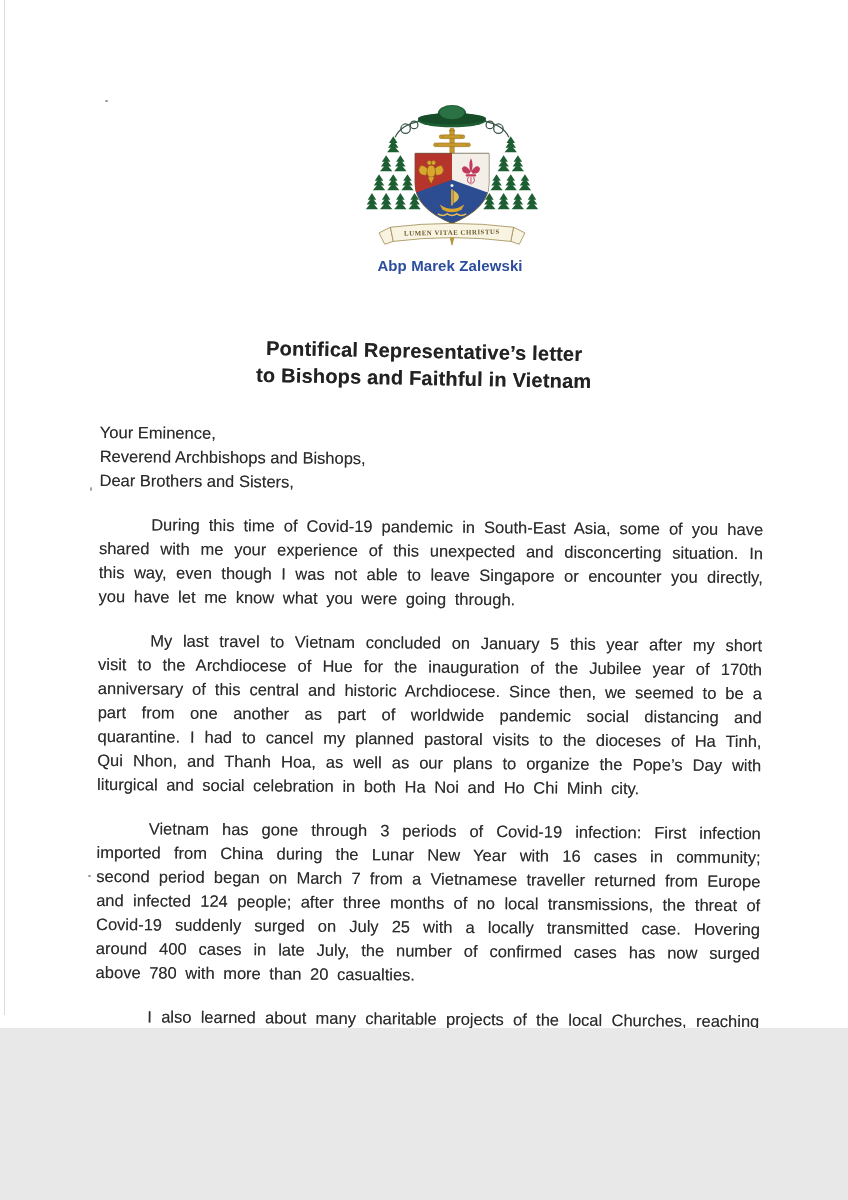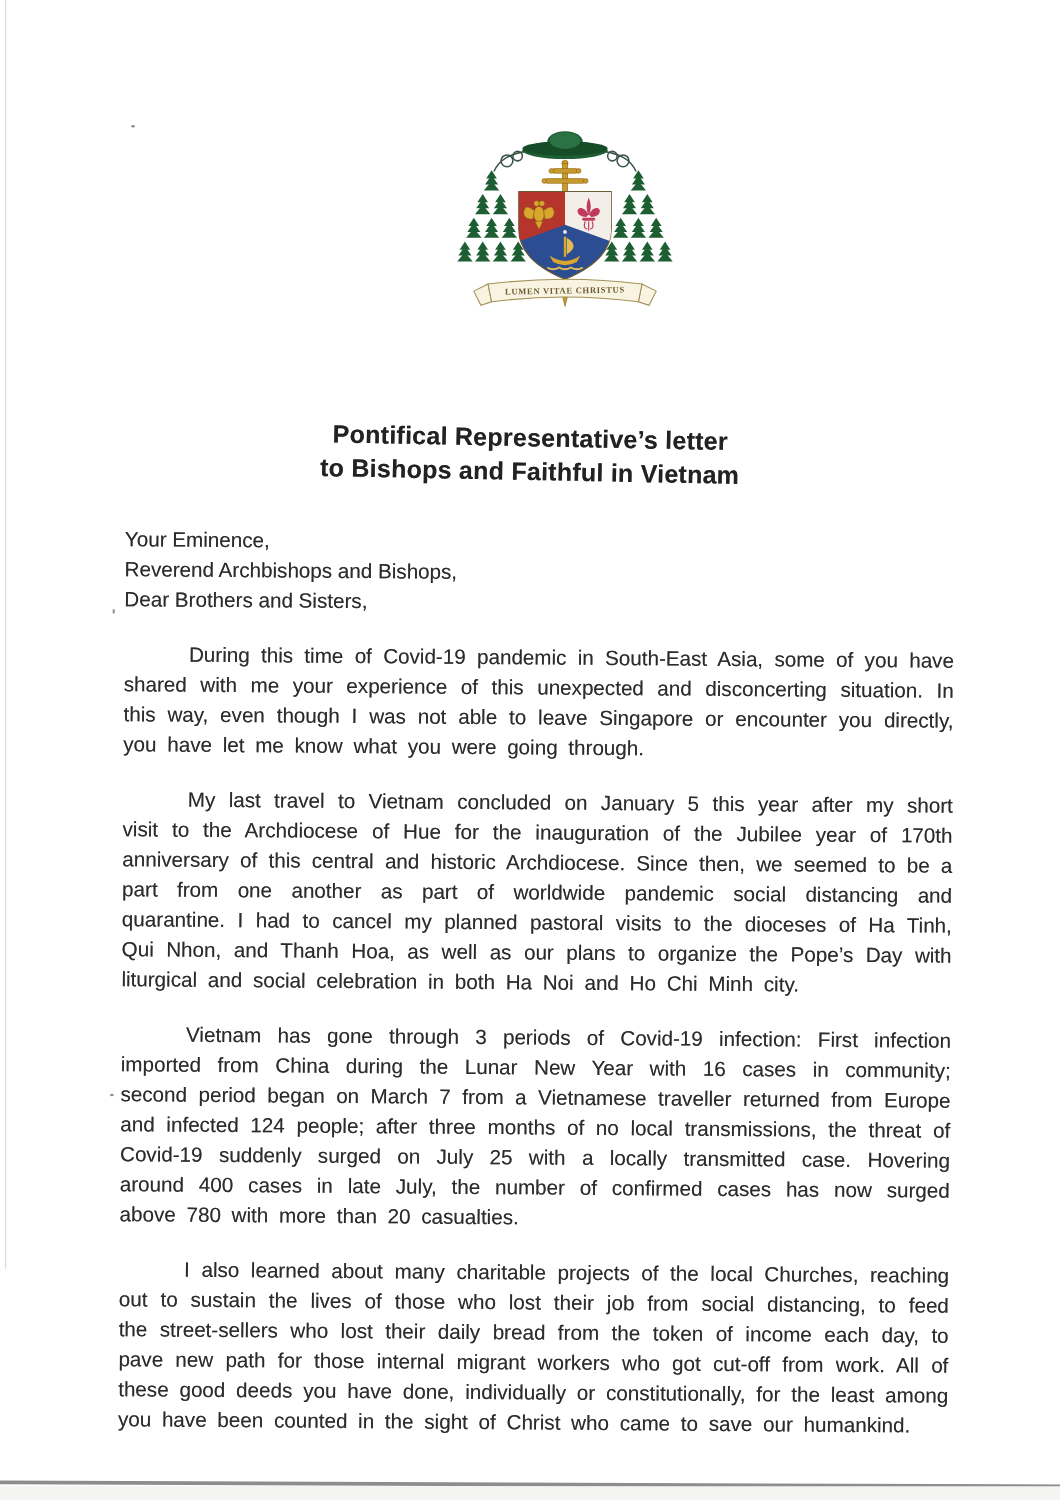--- a/index.html
+++ b/index.html
@@ -1,18 +1,18 @@
 <!DOCTYPE html>
 <html><head>
 <meta charset="utf-8">
 <style>
   html,body{margin:0;padding:0;background:#e8e8e8;}
   .page{
     position:relative;
-    width:848px;height:1200px;
+    width:848px;height:1028px;
     margin:0 auto;
     background:#ffffff;
     overflow:hidden;
     font-family:"Liberation Sans","DejaVu Sans",sans-serif;
   }
   
   .scan-edge-left{
     position:absolute;left:4px;top:0;width:1px;height:1015px;
     background:#dcdcdc;
   }
@@ -189,20 +189,21 @@
       <g>
         <path d="M30,132 L18,138 L24,150 L33,147 Z" stroke-width="0.9" stroke="#a39058" fill="#f9f4e2"></path>
         <path d="M160,132 L172,138 L166,150 L157,147 Z" stroke="#a39058" stroke-width="0.9" fill="#f9f4e2"></path>
         <path d="M30,132 Q95,124 160,132 L157,147 Q95,139 33,147 Z" stroke-width="1" fill="#f9f4e2"></path>
         <path d="M30,132 Q95,124 160,132 L157,147 Q95,139 33,147 Z" fill="none" stroke-width="0.9" stroke="#a39058"></path>
         <text class="motto-text" x="95" y="140" text-anchor="middle" transform="rotate(-1 95 140)">LUMEN VITAE CHRISTUS</text>
       </g>
     </svg>
   </div>
 
+  <div class="crest-caption">Abp Marek Zalewski</div>
 
   <div class="letter-title">
     <div>Pontifical Representative’s letter</div>
     <div>to Bishops and Faithful in Vietnam</div>
   </div>
 
   <div class="letter-body">
     <div class="salutation">
       <div>Your Eminence,</div>
       <div>Reverend Archbishops and Bishops,</div>

